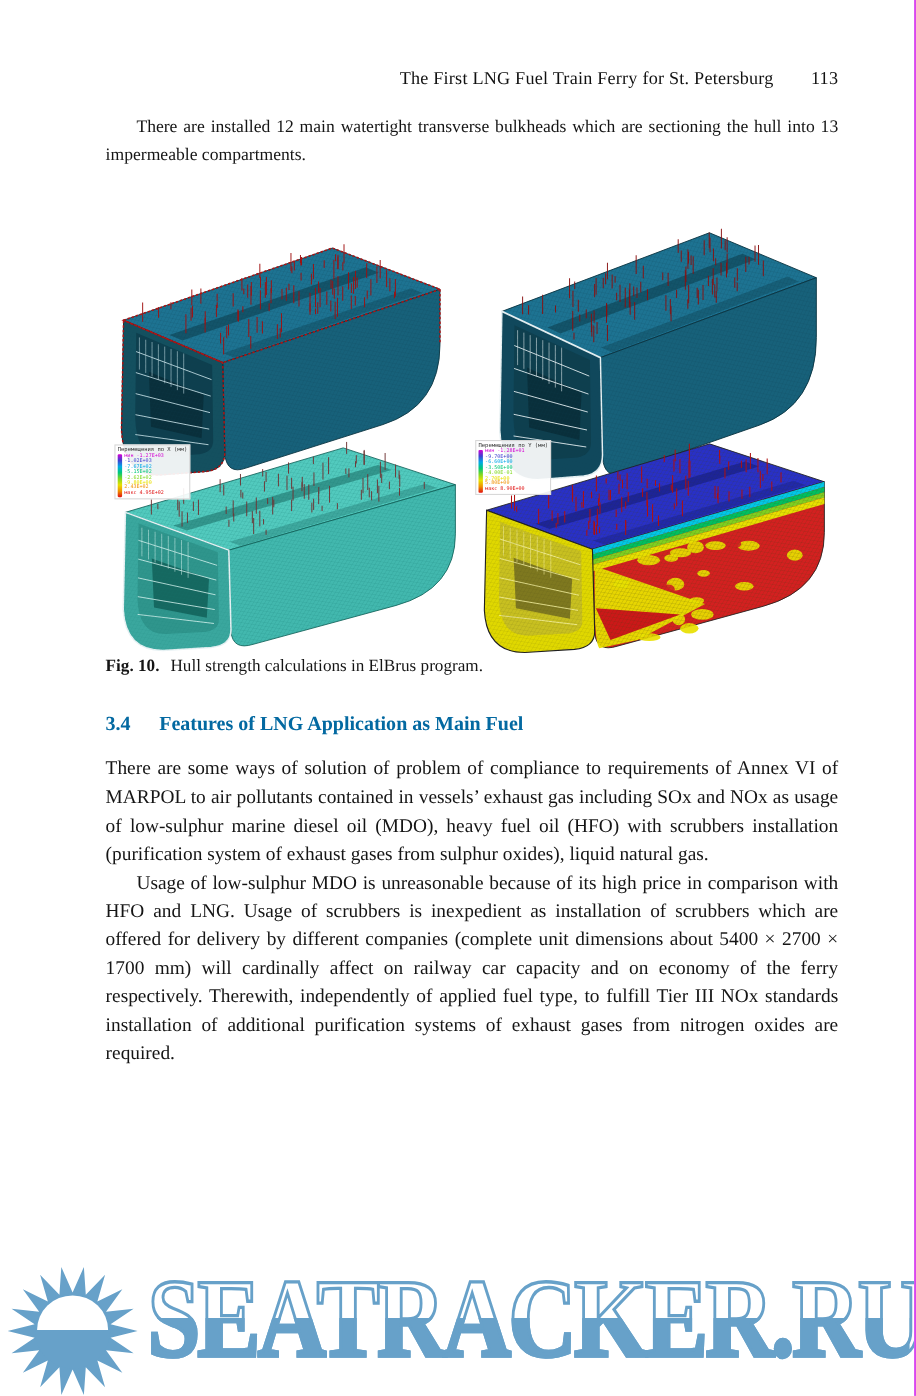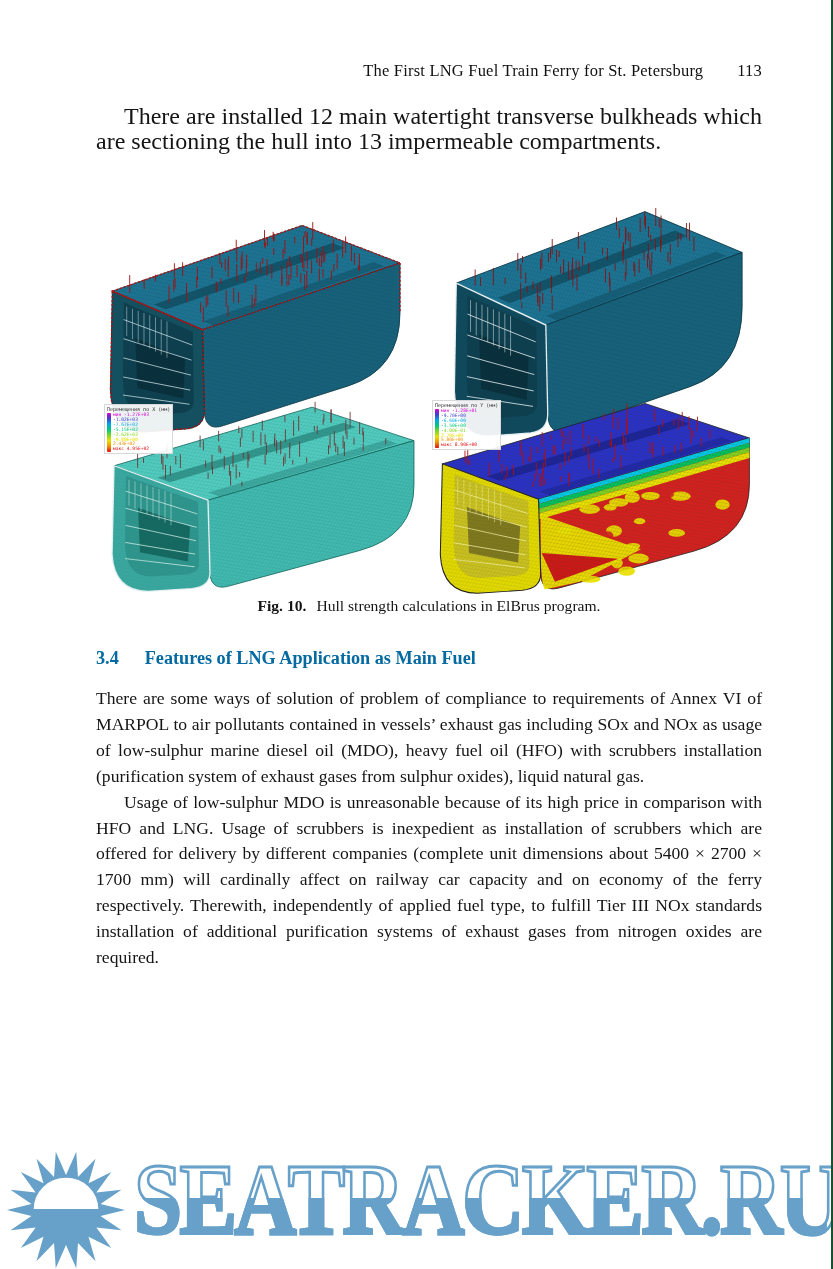--- a/index.html
+++ b/index.html
@@ -1,48 +1,48 @@
 <!DOCTYPE html>
 <html><head>
 <meta charset="utf-8">
 <style>
   html,body{margin:0;padding:0;background:#ffffff;}
   #page{
     position:relative;width:833px;height:1269px;background:#ffffff;overflow:hidden;
     font-family:"Liberation Serif","DejaVu Serif",serif;color:#1a1a1a;
-    border-right:2px solid #14532d;box-sizing:border-box;
+    border-right:2px solid #d946ef;box-sizing:border-box;
   }
   .running-head{
     position:absolute;top:61px;left:96px;width:666px;text-align:right;
     font-size:16.5px;letter-spacing:.2px;color:#111;
   }
   .running-head .pgnum{margin-left:34px;}
   .para{
-    position:absolute;left:96px;width:666px;font-size:24px;line-height:24.5px;
+    position:absolute;left:96px;width:666px;font-size:16px;line-height:24.5px;
     text-align:justify;color:#151515;
   }
   #p1{top:104px;text-indent:28px;}
   .fig{position:absolute;}
   .fig svg{display:block;width:100%;height:100%;}
   #fig1{left:97px;top:213px;width:326px;height:224px;}
   #fig2{left:441px;top:198px;width:324px;height:244px;}
   #fig3{left:98px;top:396px;width:340px;height:200px;}
   #fig4{left:426px;top:392px;width:348px;height:206px;}
   .fig-legend{
     position:absolute;left:6px;top:8px;background:rgba(255,255,255,.92);
     border:0.5px solid #d8d8d8;padding:1px 2px;z-index:5;
     font-family:"DejaVu Sans Mono",monospace;
   }
   .fl-title{font-size:5px;color:#333;white-space:nowrap;line-height:6px;}
   .fl-body{display:flex;gap:2px;margin-top:1px;}
   .fl-bar{width:4px;border-radius:1px;}
   .fl-vals{display:flex;flex-direction:column;}
   .fl-vals div{font-size:4.6px;line-height:4.9px;white-space:nowrap;}
   .caption{
-    position:absolute;top:597px;left:96px;width:666px;text-align:center;
+    position:absolute;top:597px;left:96px;width:666px;text-align:left;
     font-size:15.6px;color:#151515;
   }
   .caption b{margin-right:10px;}
   .sec-heading{
     position:absolute;top:648px;left:96px;width:666px;
     font-size:18.2px;font-weight:bold;color:#0369a1;
   }
   .sec-heading .sec-num{margin-right:26px;}
   #bodytext{position:absolute;top:686px;left:96px;width:666px;font-family:Liberation Serif, serif;}
   #bodytext p{

